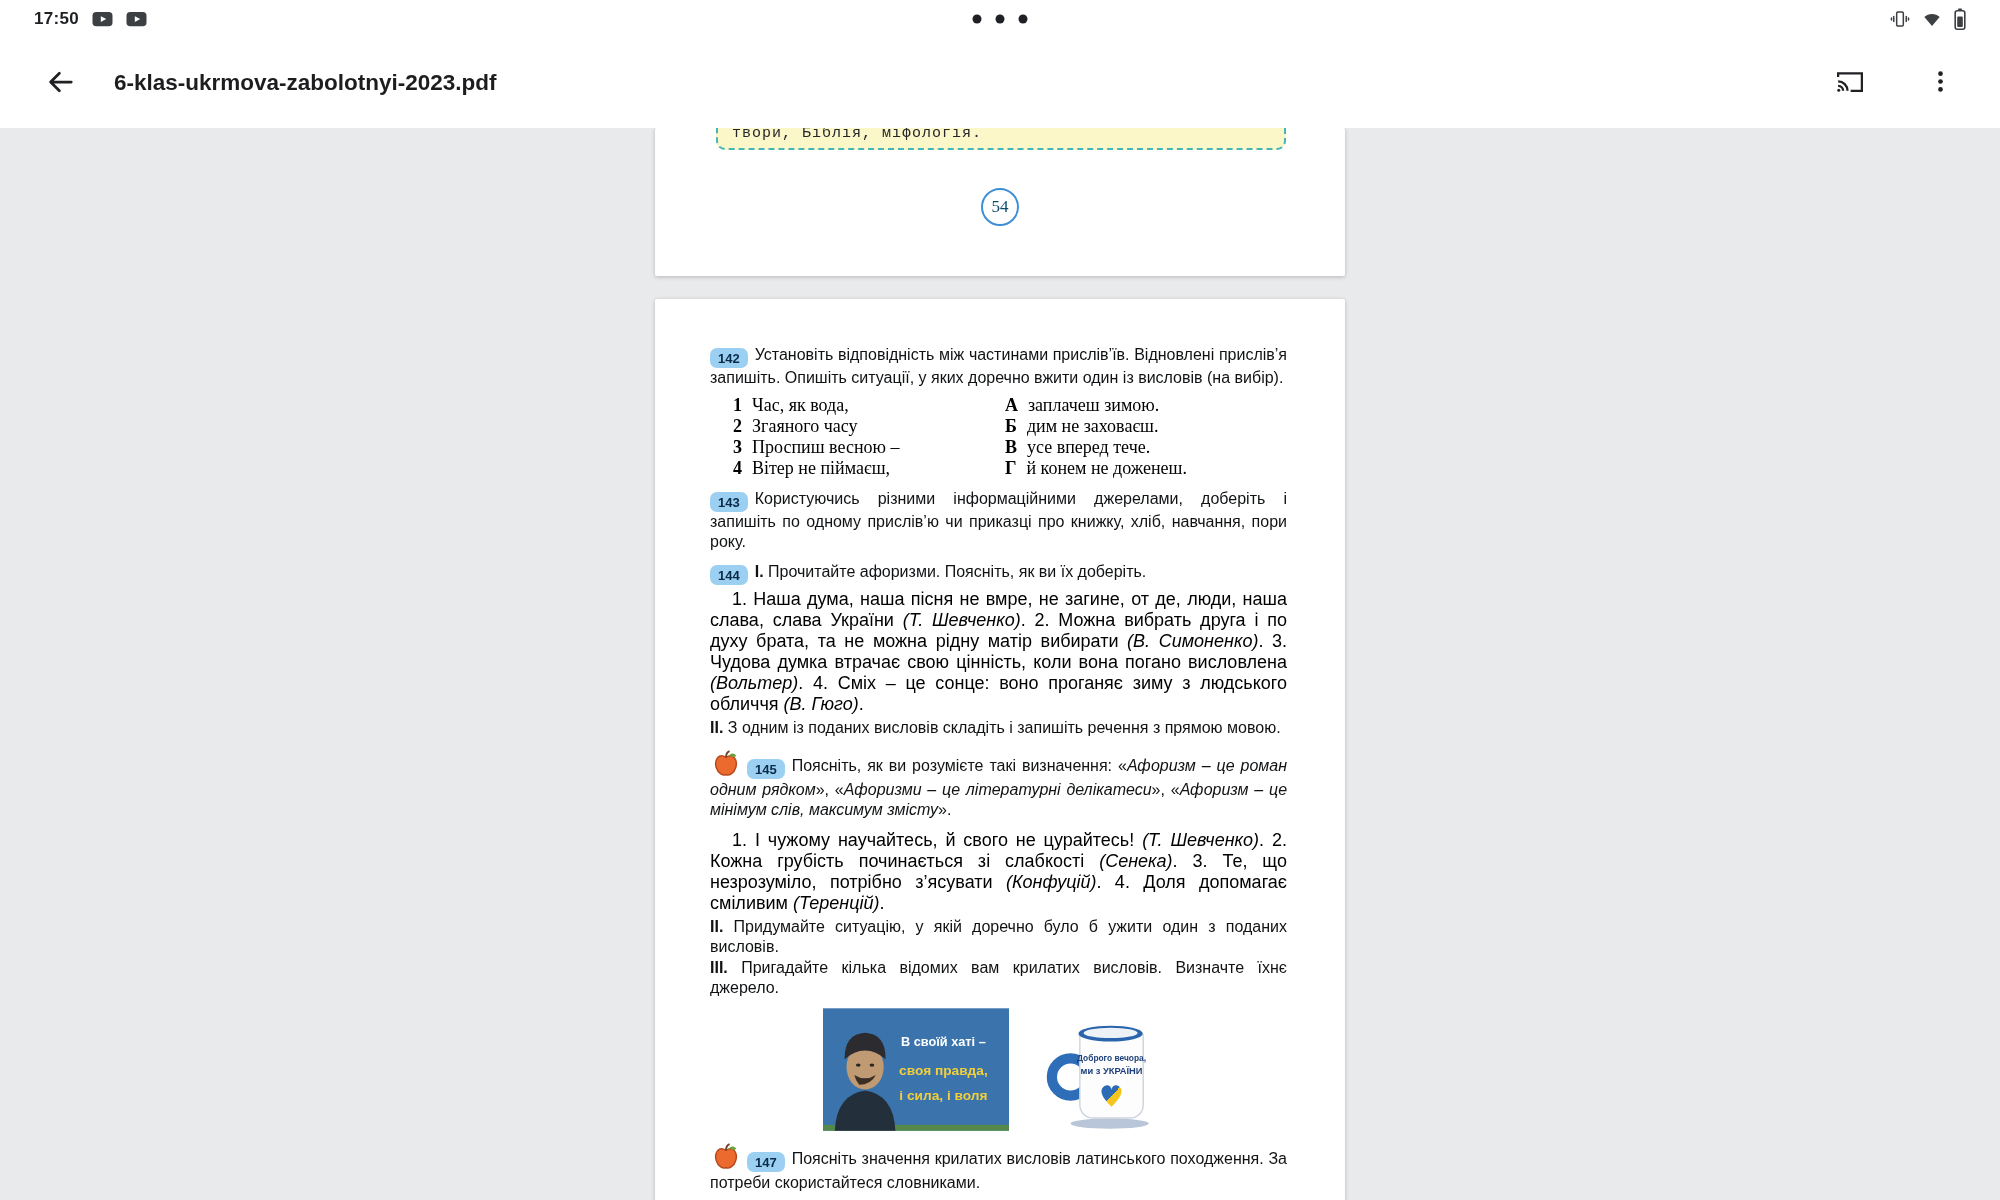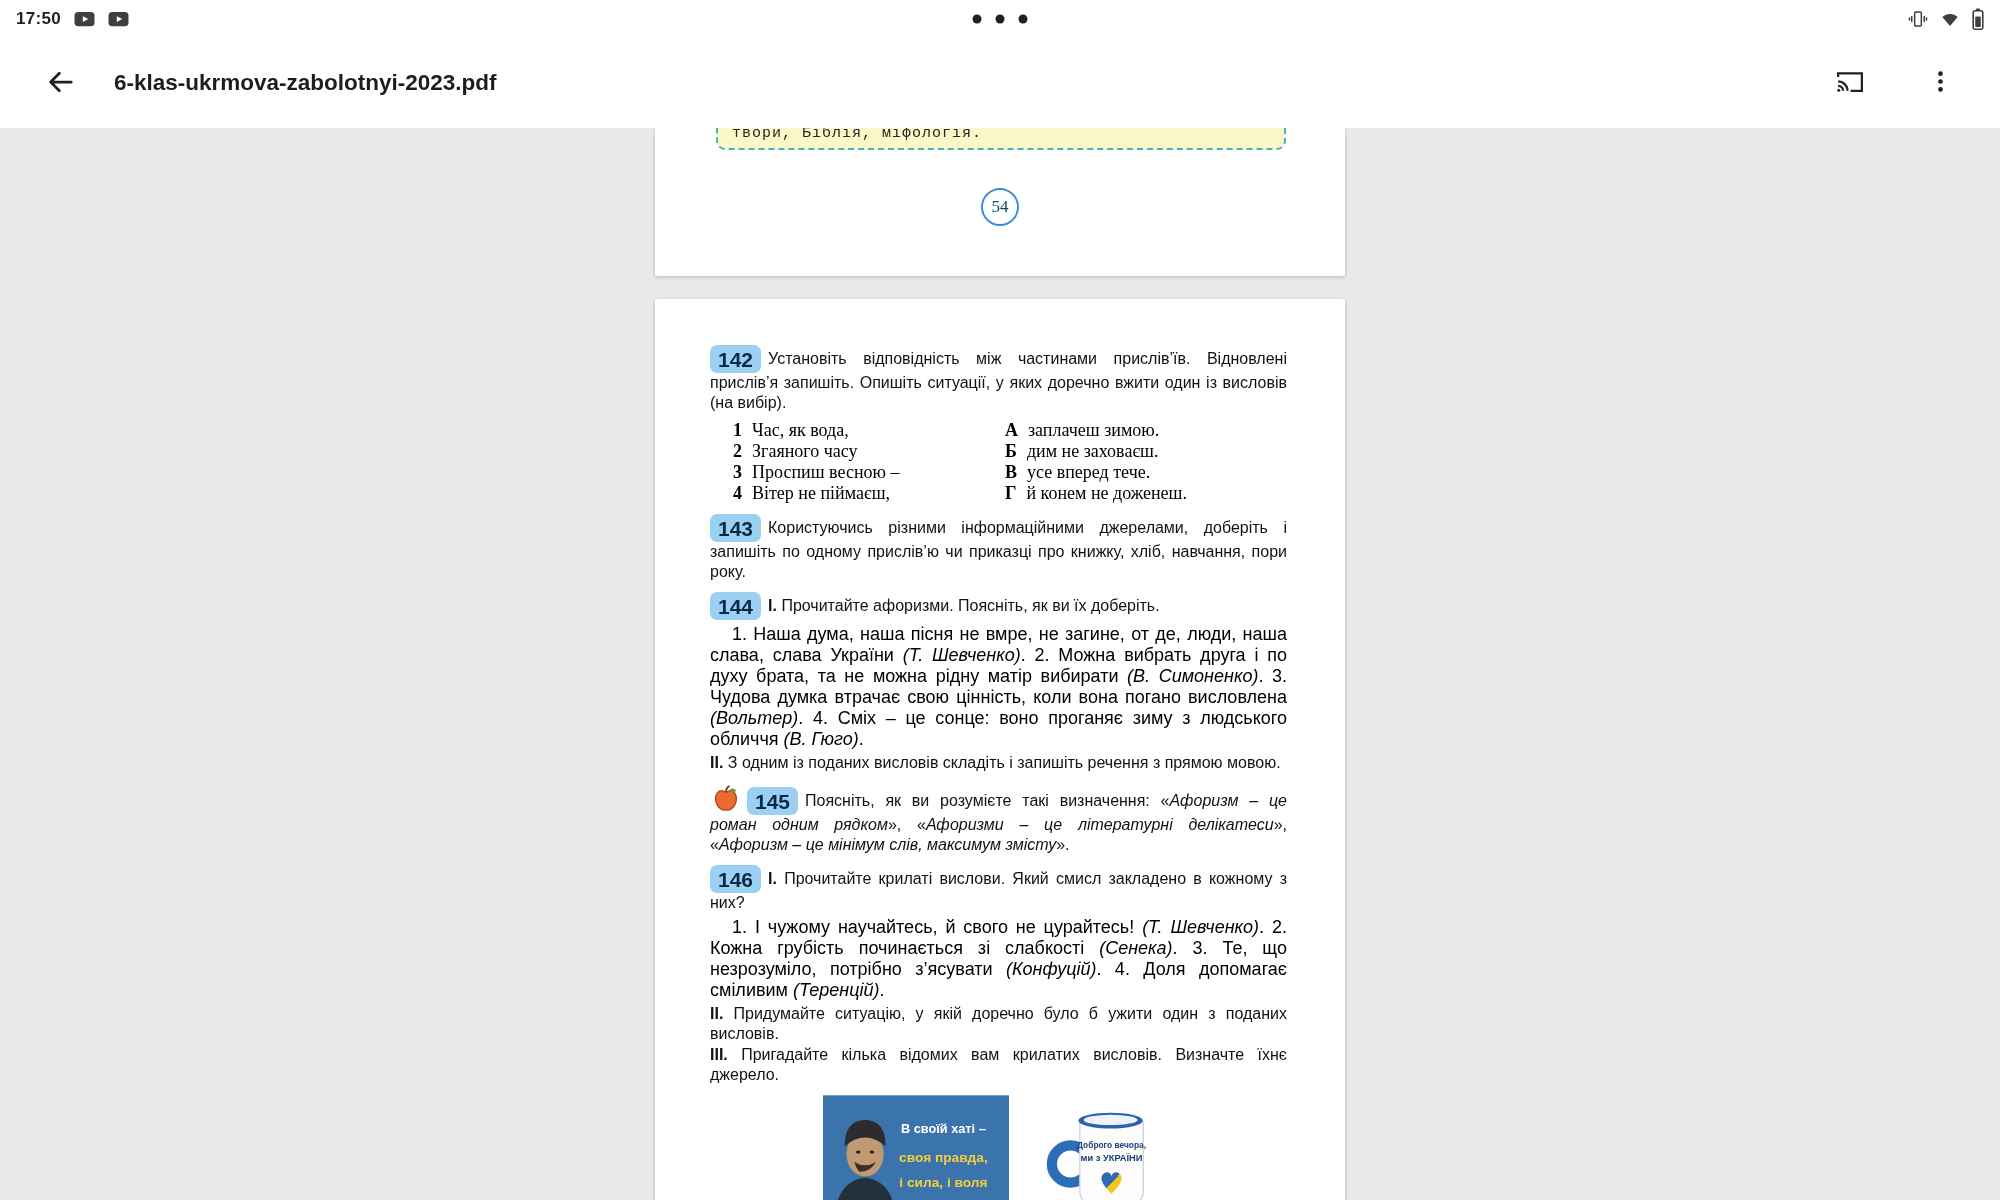--- a/index.html
+++ b/index.html
@@ -1,20 +1,20 @@
 <!DOCTYPE html>
 <html><head>
 <meta charset="utf-8">
 <style>
   html,body{margin:0;padding:0;}
   body{width:2000px;height:1200px;font-family:"Liberation Sans",sans-serif;background:#fff;}
   .screen{position:relative;width:2000px;height:1200px;overflow:hidden;background:#fff;}
 
   
-  .statusbar{position:absolute;top:0;left:0;right:0;height:38px;background:#fff;display:flex;align-items:center;padding:0 16px;box-sizing:border-box;}
+  .statusbar{position:absolute;top:0;left:0;right:0;height:38px;background:#fff;display:flex;align-items:center;padding:0 34px;box-sizing:border-box;}
   .sb-left{display:flex;align-items:center;gap:13px;}
   .sb-time{font-size:17px;font-weight:700;color:#1f2023;letter-spacing:.3px;}
   .sb-ic{display:flex;align-items:center;}
   .sb-center{position:absolute;left:50%;top:50%;transform:translate(-50%,-50%);display:flex;gap:14px;}
   .sb-center i{width:9px;height:9px;border-radius:50%;background:#1f2023;display:block;}
   .sb-right{margin-left:auto;display:flex;align-items:center;gap:12px;}
 
   
   .toolbar{position:absolute;top:38px;left:0;right:0;height:90px;background:#fff;display:flex;align-items:center;padding:0 38px;box-sizing:border-box;}
   .icon-btn{background:none;border:none;padding:0;cursor:pointer;display:flex;align-items:center;justify-content:center;width:44px;height:44px;}
@@ -27,21 +27,21 @@
   .card1{height:148px;}
   .hl-box{position:absolute;left:61px;right:59px;top:-42px;height:64px;background:#fcf7c9;border:2px dashed #45b6b8;border-radius:9px;display:flex;align-items:flex-end;padding:0 0 6px 14px;box-sizing:border-box;}
   .hl-box span{font-family:"Liberation Mono",monospace;font-size:15px;letter-spacing:1px;color:#24282c;}
   .page-num{position:absolute;left:50%;top:60px;transform:translateX(-50%);width:38px;height:38px;border-radius:50%;border:2px solid #3f8fd6;background:#fff;display:flex;align-items:center;justify-content:center;font-family:"Liberation Serif",serif;font-size:17px;color:#0c4a6e;box-sizing:border-box;}
 
   .card2{margin-top:23px;min-height:1400px;padding:46px 58px 60px 55px;box-sizing:border-box;}
 
   
   .ex{margin-bottom:10px;}
   .instr{font-size:16px;line-height:20px;text-align:justify;color:#101214;margin:0;}
-  .badge{display:inline-block;background:#9cd0f2;color:#0b2a47;font-weight:700;font-size:21px;line-height:1;padding:4px 8px 3px;border-radius:7px;margin-right:7px;vertical-align:-3px;}
+  .badge{display:inline-block;background:#9cd0f2;color:#0b2a47;font-weight:700;font-size:13px;line-height:1;padding:4px 8px 3px;border-radius:7px;margin-right:7px;vertical-align:-3px;}
   .apple{display:inline-block;width:32px;height:32px;margin-right:5px;vertical-align:-9px;}
   .serif-p{font-family:Liberation Sans, sans-serif;font-size:18px;line-height:21px;text-align:justify;text-indent:22px;color:#000;margin:4px 0 3px;}
   .sub{font-size:16px;line-height:20px;text-align:justify;color:#101214;margin:1px 0;}
   .it{font-style:italic;}
   .bd{font-weight:700;}
 
   .match{display:flex;font-family:"Liberation Serif",serif;font-size:18px;line-height:21px;color:#000000;margin:7px 0 4px 23px;}
   .mcol{display:flex;flex-direction:column;}
   .mcol.left{width:272px;}
   .mrow b{margin-right:10px;}
@@ -185,23 +185,20 @@
             <svg width="32" height="32" viewBox="0 0 36 36">
                 <path d="M18 10.5 C10 5.5 4.5 13 7 22 C9 29 15 31.5 18 30 C21 31.5 27 29 29 22 C31.5 13 26 5.5 18 10.5 Z" fill="#ed6a2f" stroke="#b5471c" stroke-width="1.6"></path>
                 <path d="M18 10.5 C18 7 19.5 4.5 22 3.5" fill="none" stroke="#6b4423" stroke-width="2"></path>
                 <path d="M22 7.5 c3.5 -2.5 6.5 -1 7.5 1.5 c-3 2 -6.5 0.8 -7.5 -1.5 Z" fill="#69a23c"></path>
               </svg>
           </span><span class="badge">145</span><span><span>Поясніть, як ви розумієте такі визначення: «</span><span class="it">Афоризм – це роман одним рядком</span><span>», «</span><span class="it">Афоризми – це літературні делікатеси</span><span>», «</span><span class="it">Афоризм – це мінімум слів, максимум змісту</span><span>».</span></span>
         </p>
       </div>
 
       <div class="ex">
-        <p class="instr">
-          <span class="badge">146</span><span><span class="bd">І. </span><span>Прочитайте крилаті вислови. Який смисл закладено в кожному з них?</span></span>
-        </p>
         <p class="serif-p"><span>1. І чужому научайтесь, й свого не цурайтесь! </span><span class="it">(Т. Шевченко)</span><span>. 2. Кожна грубість починається зі слабкості </span><span class="it">(Сенека)</span><span>. 3. Те, що незрозуміло, потрібно з’ясувати </span><span class="it">(Конфуцій)</span><span>. 4. Доля допомагає сміливим </span><span class="it">(Теренцій)</span><span>.</span></p>
         <p class="sub"><span class="bd">ІІ. </span><span>Придумайте ситуацію, у якій доречно було б ужити один з поданих висловів.</span></p>
         <p class="sub"><span class="bd">ІІІ. </span><span>Пригадайте кілька відомих вам крилатих висловів. Визначте їхнє джерело.</span></p>
       </div>
 
       <div class="img-row">
         <figure class="fig">
           <svg width="186" height="123" viewBox="0 0 190 125">
             <rect width="190" height="125" fill="#3b74ad"></rect>
             <rect y="119" width="190" height="6" fill="#55894a"></rect>

